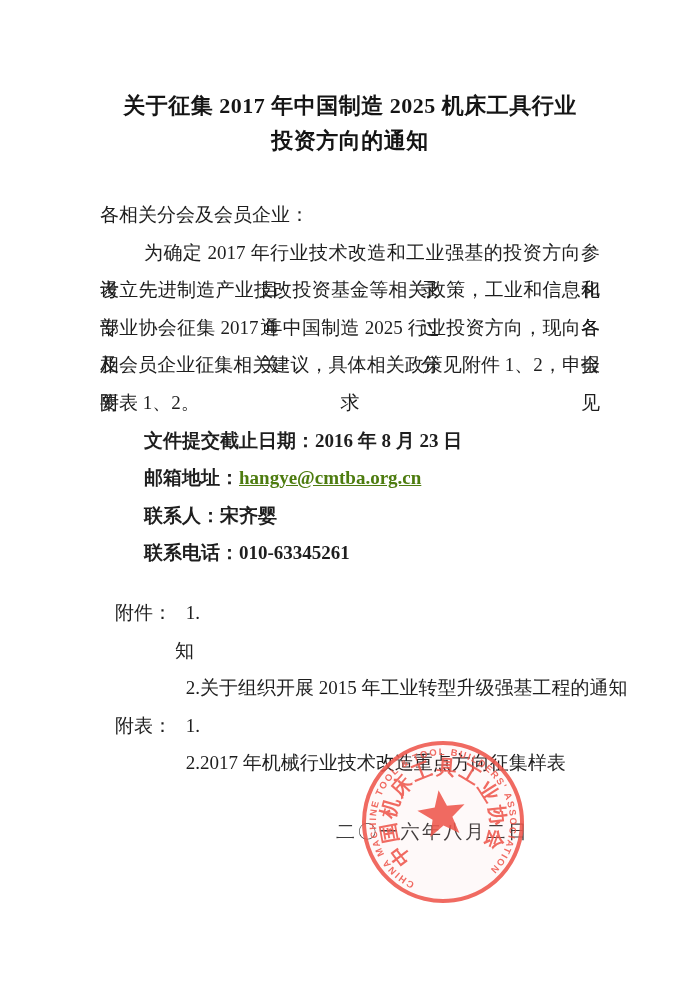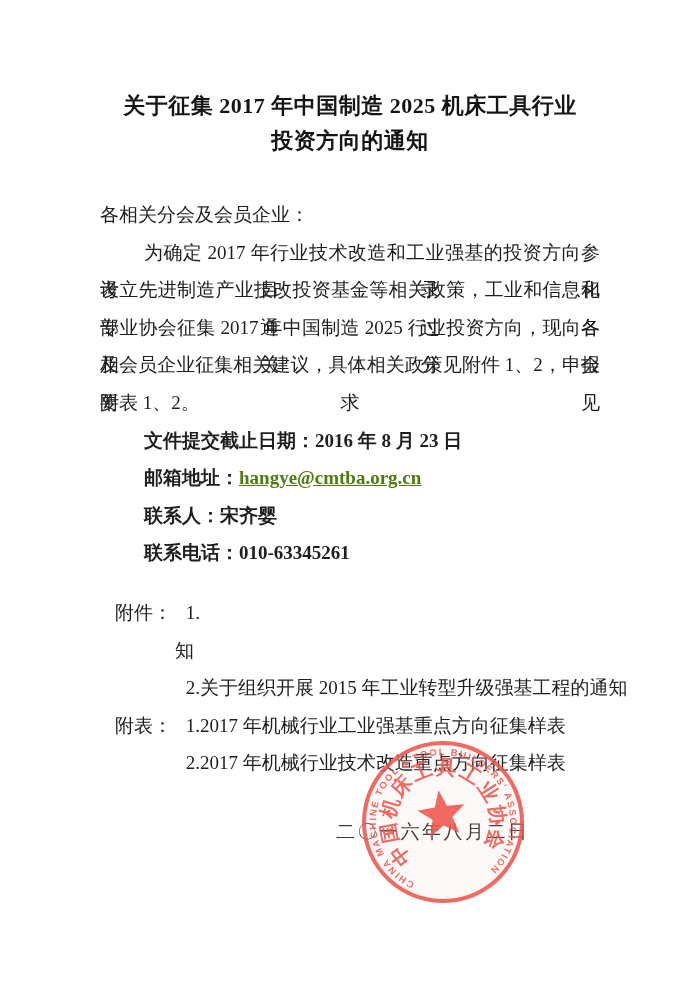--- a/index.html
+++ b/index.html
@@ -84,21 +84,20 @@
     <div class="arow">
       <span class="acol-pad"></span>
       <span class="acol-label"></span>
       <span class="acol-num">2.</span>
       <span>关于组织开展 2015 年工业转型升级强基工程的通知</span>
     </div>
     <div class="arow">
       <span class="acol-pad"></span>
       <span class="acol-label">附表：</span>
       <span class="acol-num">1.</span>
-      <span>2017 年机械行业工业强基重点方向征集样表</span>
     </div>
     <div class="arow">
       <span class="acol-pad"></span>
       <span class="acol-label"></span>
       <span class="acol-num">2.</span>
       <span>2017 年机械行业技术改造重点方向征集样表</span>
     </div>
   </div>
 
   <div class="doc-date">二〇一六年八月二日</div>

